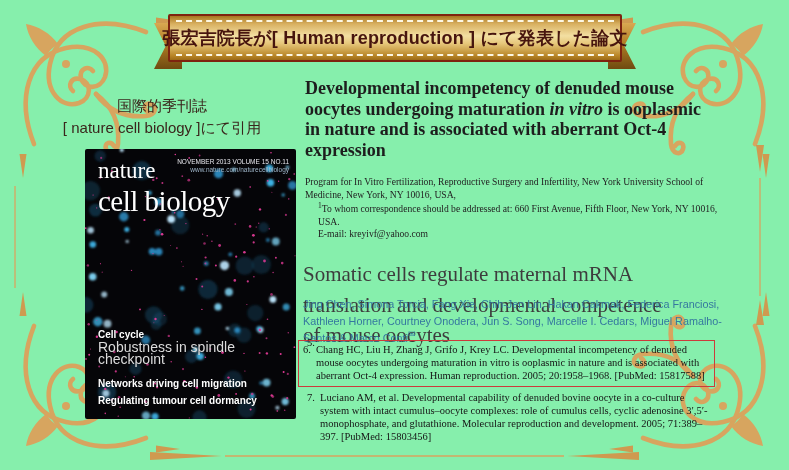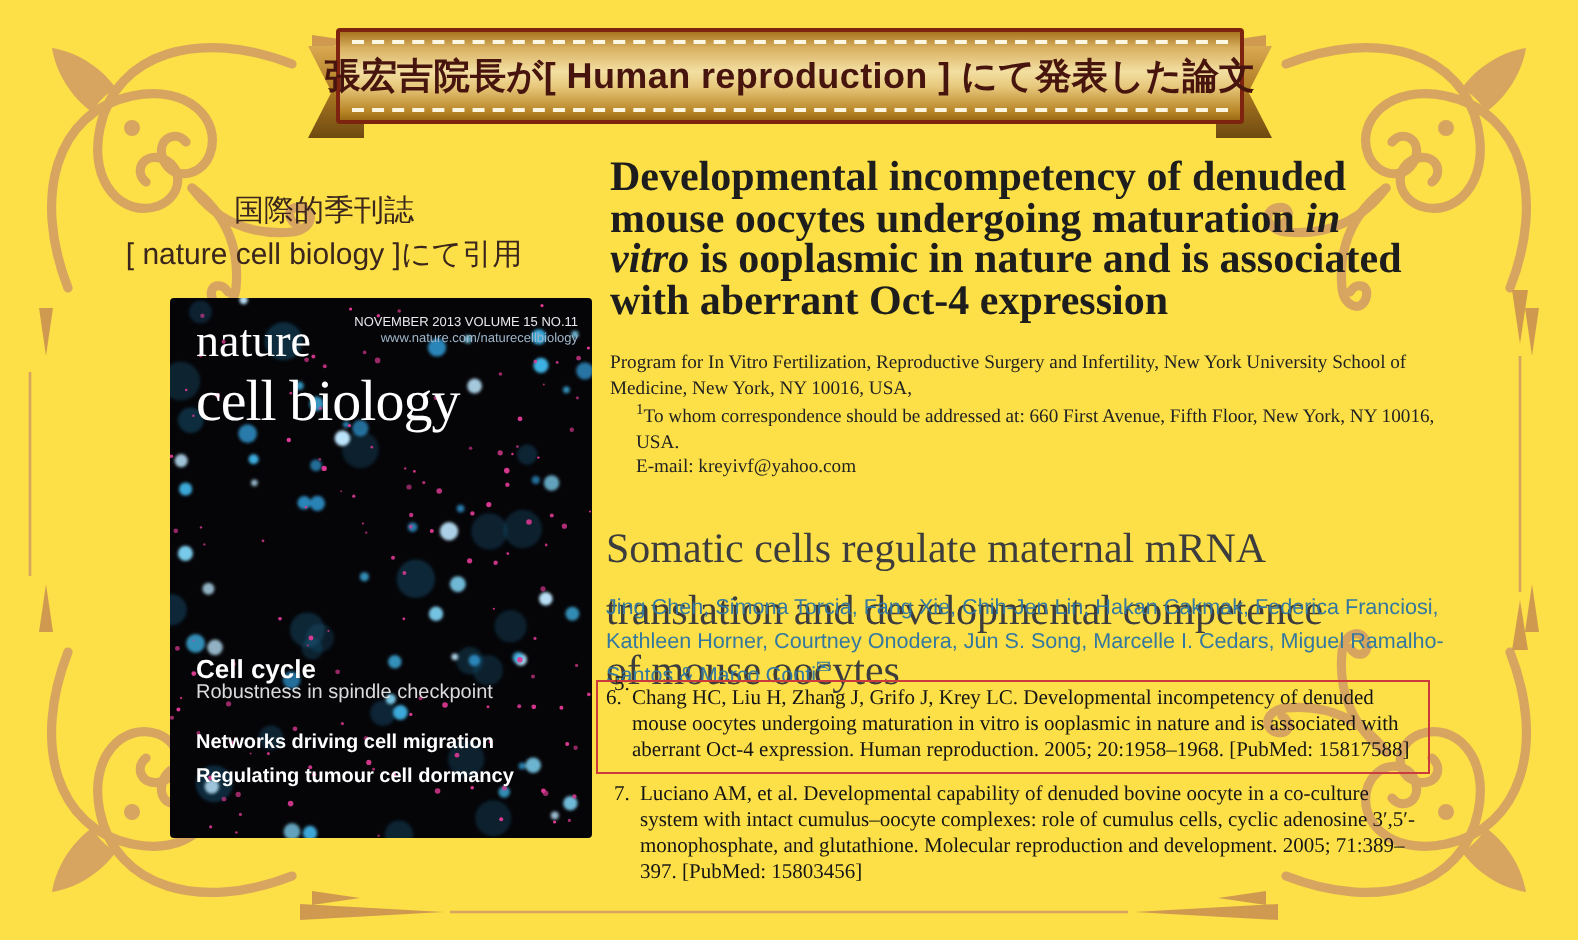--- a/index.html
+++ b/index.html
@@ -1,18 +1,18 @@
 <!DOCTYPE html>
 <html><head>
 <meta charset="utf-8">
 <style>
   html,body{margin:0;padding:0;background:#fffdf7;}
   #stage{
     position:relative;width:789px;height:470px;overflow:hidden;
-    background:#fde047;font-family:"Liberation Sans",sans-serif;
+    background:#86efac;font-family:"Liberation Sans",sans-serif;
   }
   
   #frame-svg{position:absolute;left:0;top:0;z-index:0;}
   
   #banner{position:absolute;left:153px;top:9px;width:484px;height:62px;z-index:3;}
   .fold{position:absolute;top:14px;width:28px;height:46px;}
   .fold-left{left:1px;background:linear-gradient(180deg,#d9a952 0%,#b07c24 45%,#6f4a10 100%);
     clip-path:polygon(0 0,100% 0,100% 100%,0 100%,42% 50%);}
   .fold-right{right:1px;background:linear-gradient(180deg,#d9a952 0%,#b07c24 45%,#6f4a10 100%);
     clip-path:polygon(0 0,100% 0,100% 100%,0 100%,58% 50%);}
@@ -42,29 +42,29 @@
     background:#050508;border-radius:2px;overflow:hidden;
   }
   #cover-dots{position:absolute;left:0;top:0;}
   .cover-text{position:absolute;color:#fff;z-index:2;}
   #cover-brand{left:13px;top:8px;font-family:"Liberation Serif",serif;}
   #cover-brand .b1{font-size:23px;line-height:27px;}
   #cover-brand .b2{font-size:29px;line-height:34px;letter-spacing:-.5px;}
   #cover-issue{right:7px;top:9px;text-align:right;font-size:6.5px;line-height:8px;color:#e8e8ee;}
   #cover-issue .w{color:#9fb6c9;}
   #cover-features{left:13px;top:180px;line-height:12px;}
-  #cover-features .f1{font-size:13px;font-weight:bold;}
-  #cover-features .f2{font-size:10px;color:#dcdcdc;margin-bottom:10px;}
+  #cover-features .f1{font-size:10px;font-weight:bold;}
+  #cover-features .f2{font-size:14px;color:#dcdcdc;margin-bottom:10px;}
   #cover-features .f3,#cover-features .f4{font-size:10px;font-weight:bold;line-height:17px;}
   
   .serif{font-family:"Liberation Serif",serif;}
   #p1-title{
     position:absolute;left:305px;top:78px;width:406px;z-index:1;
     font-family:"Liberation Serif",serif;font-weight:bold;
-    font-size:21px;line-height:20.5px;color:#1d1d1d;
+    font-size:18px;line-height:20.5px;color:#1d1d1d;
   }
   #p1-authors{
     position:absolute;left:305px;top:156px;width:406px;z-index:1;
     font-family:"Liberation Serif",serif;font-weight:bold;font-size:12.5px;color:#111;
   }
   #p1-affil{
     position:absolute;left:305px;top:176px;width:404px;z-index:1;
     font-family:"Liberation Serif",serif;font-size:9.6px;line-height:12.5px;color:#222;
   }
   #p1-corresp{

